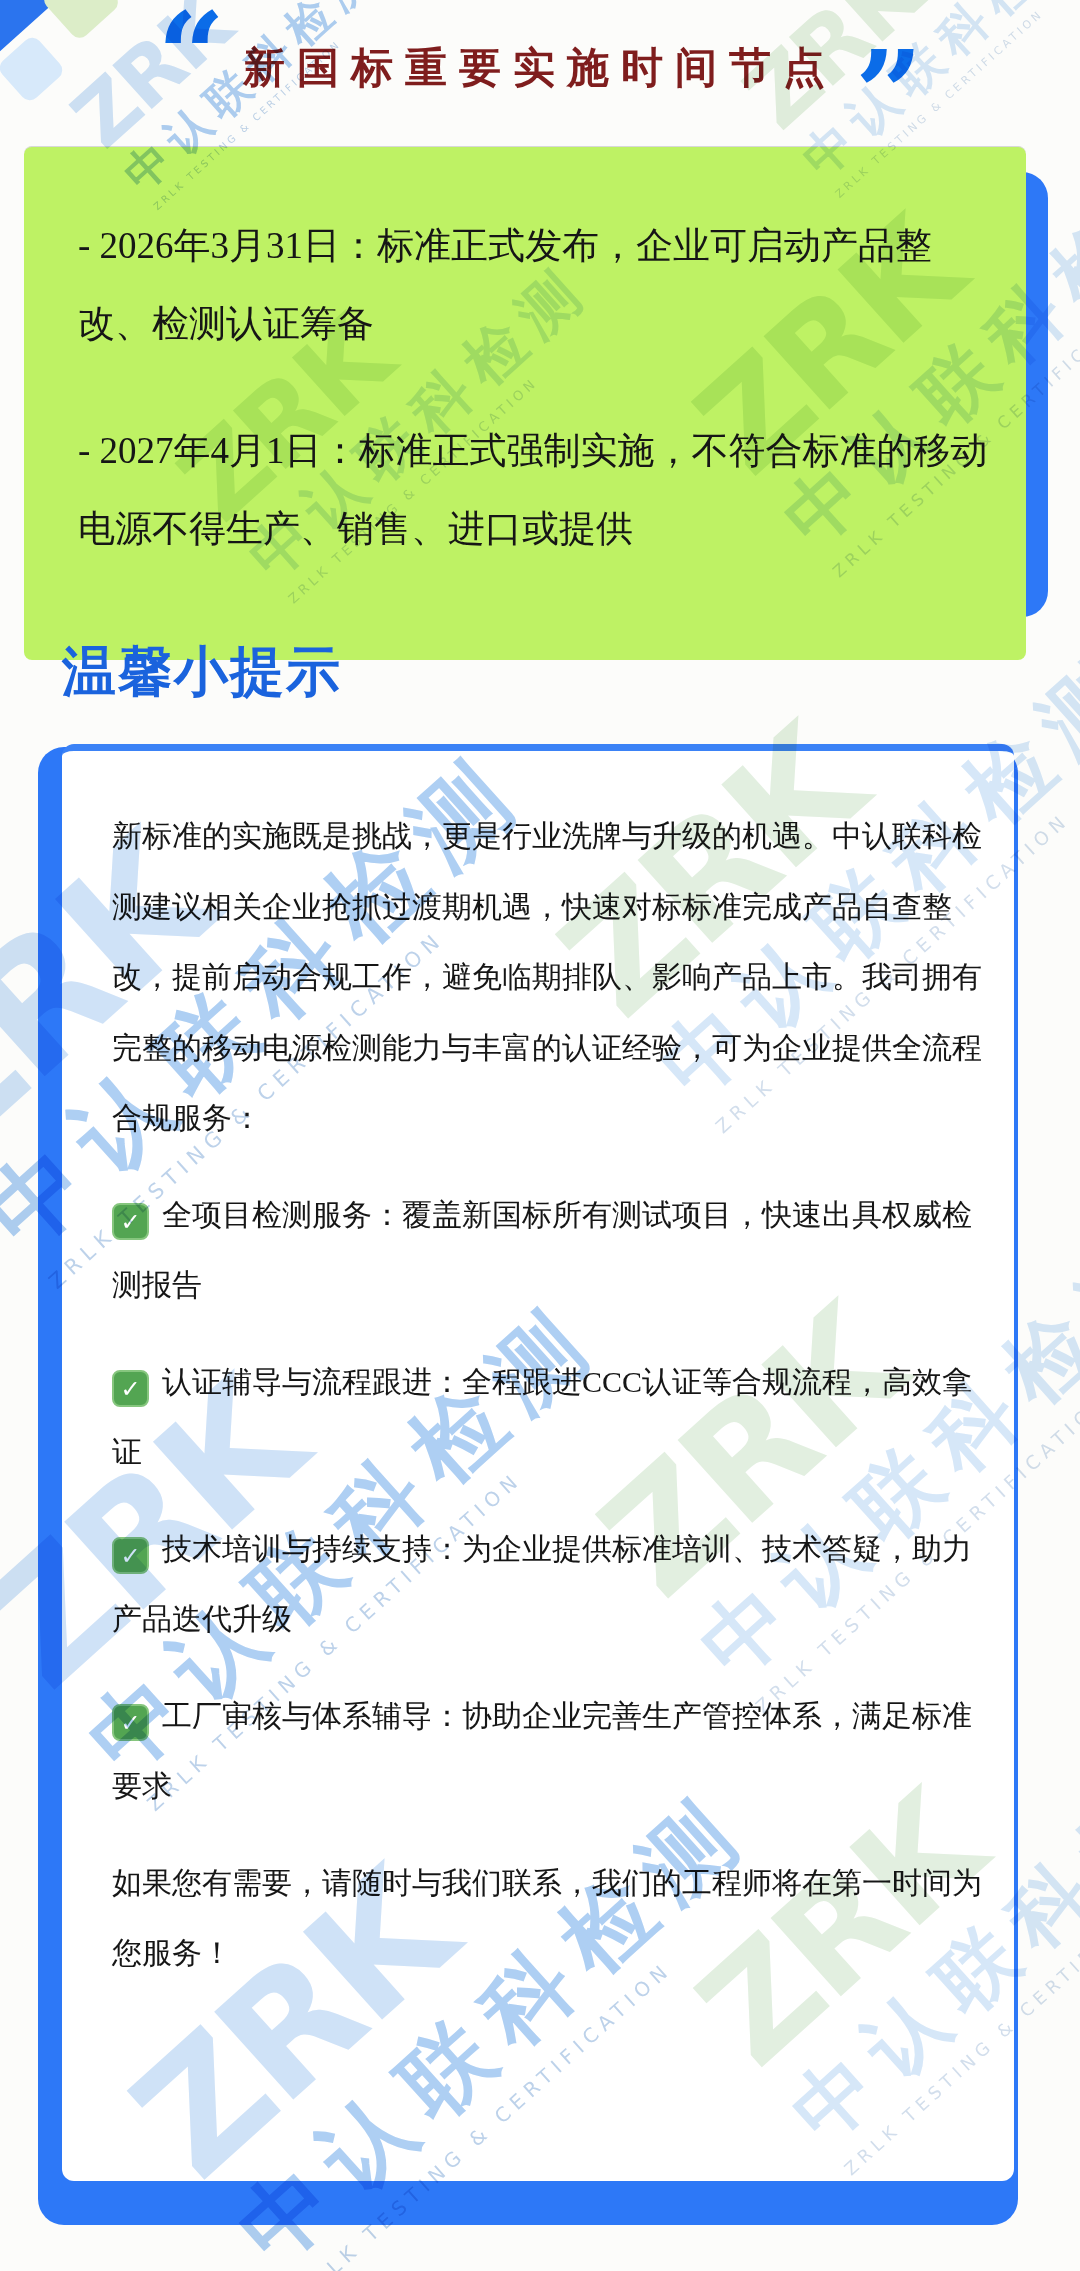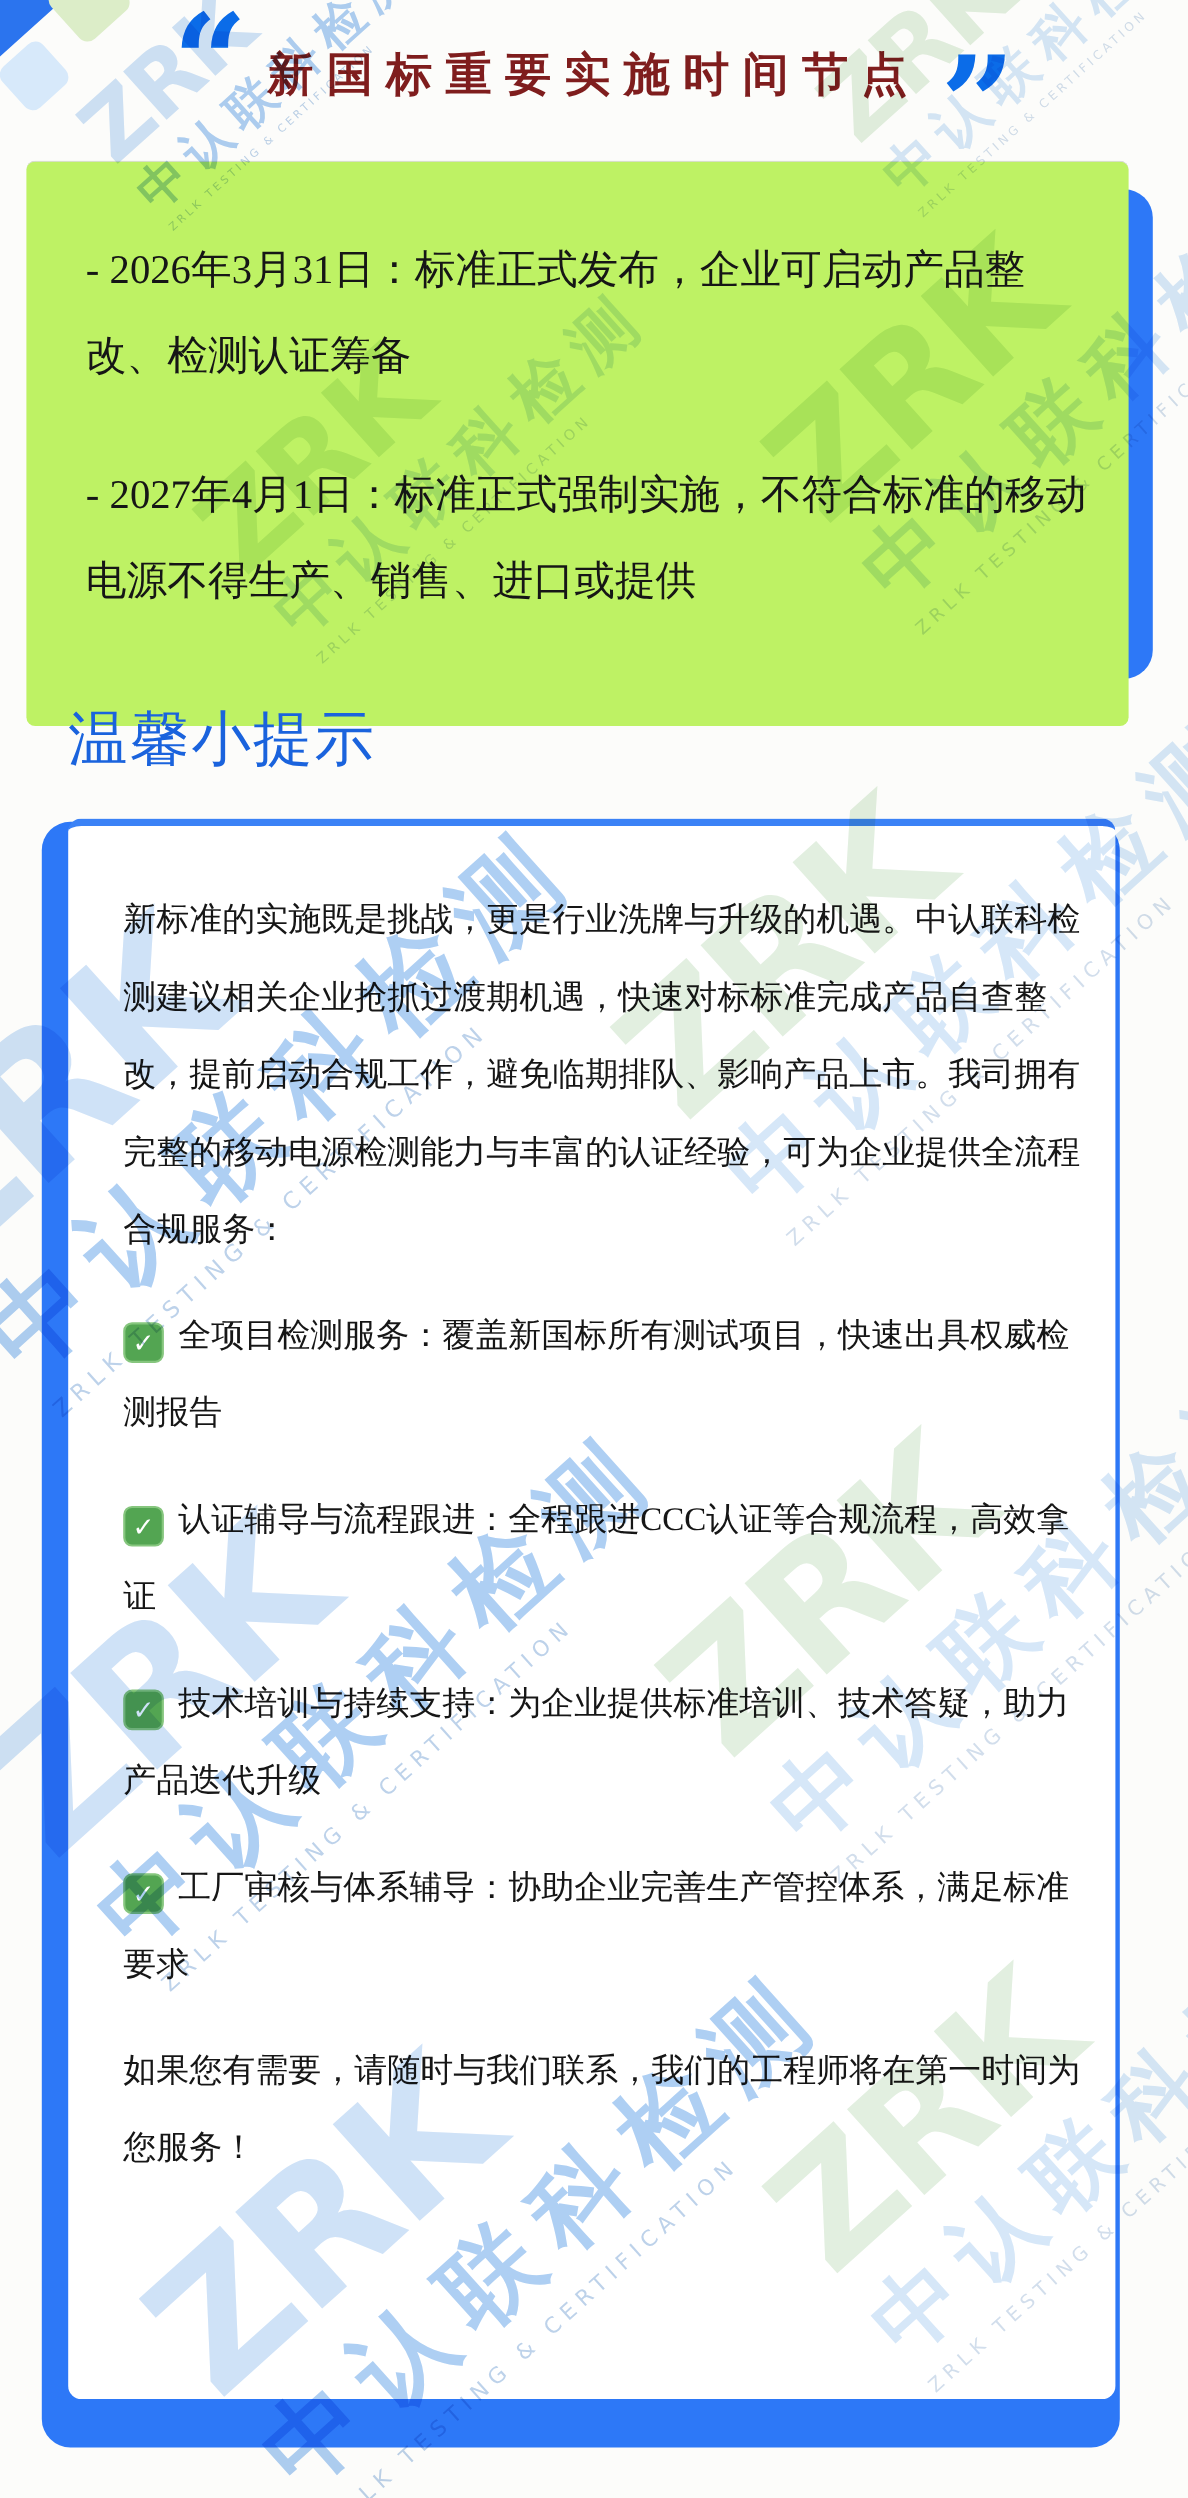--- a/index.html
+++ b/index.html
@@ -39,21 +39,21 @@
     background:#bef264;border-top:1px solid #d8d8d8;border-radius:8px;
     box-sizing:border-box;padding:60px 28px 0 54px;z-index:2;
   }
   .box1 p{
     margin:0 0 50px 0;font-size:37px;line-height:2.1;color:#161616;
   }
 
   
   .tips-heading{
     position:absolute;left:62px;top:636px;z-index:2;
-    font-size:54px;font-weight:normal;color:#1a63dd;
+    font-size:54px;font-weight:bold;color:#1a63dd;
     font-family:"Liberation Serif","DejaVu Serif",serif;letter-spacing:2px;
   }
 
   
   .box2-blue{
     position:absolute;left:38px;top:747px;width:980px;height:1478px;
     background:#2d78f7;border-radius:26px;z-index:1;
   }
   .box2{
     position:absolute;left:62px;top:744px;width:952px;height:1437px;

